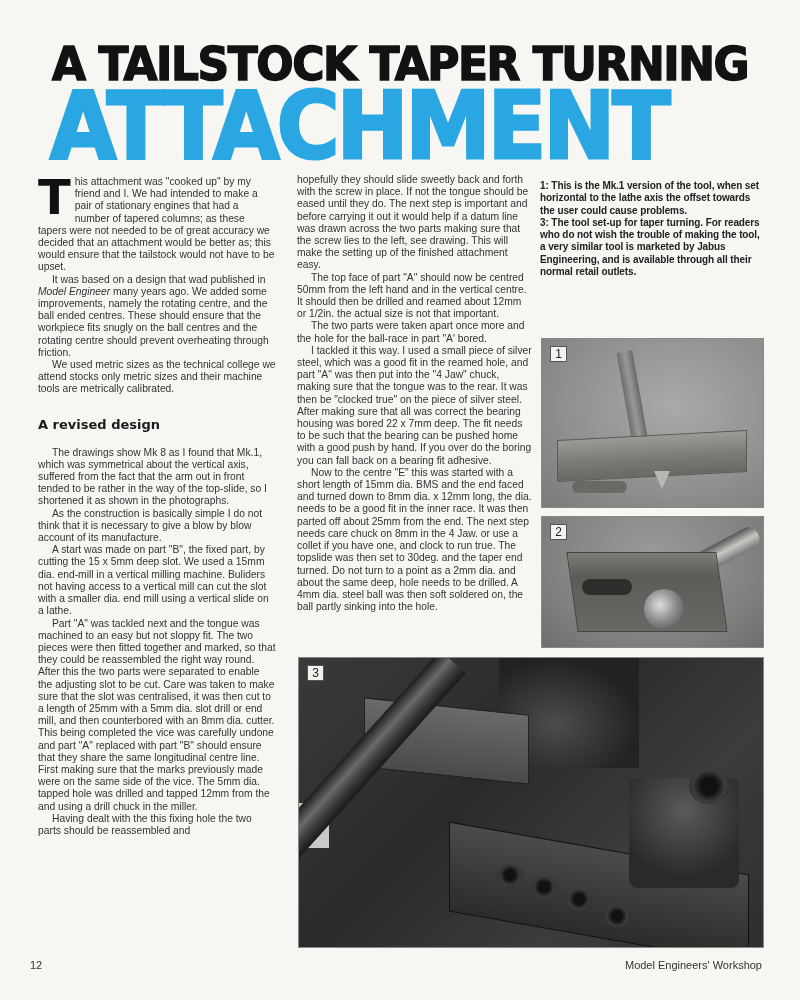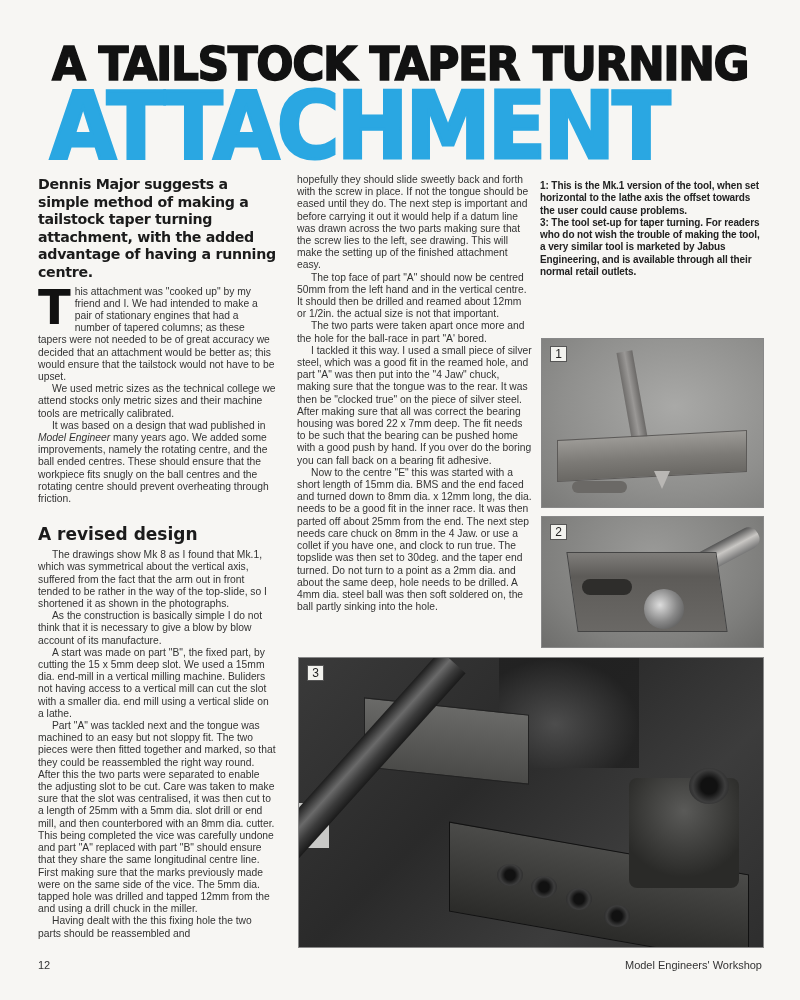--- a/index.html
+++ b/index.html
@@ -30,22 +30,22 @@
     font-family: "DejaVu Sans", sans-serif; font-weight: bold; font-size: 14.2px;
     line-height: 17.6px; color: #1b1b1b; letter-spacing: -0.3px; margin-bottom: 4px;
   }
   .para { text-indent: 14px; text-align: left; }
   .para.first { text-indent: 0; }
   .dropcap {
     float: left; font-family: "DejaVu Sans", sans-serif; font-weight: 900; font-size: 48px;
     line-height: 38px; height: 38px; margin: 2px 4px 0 0; color: #111;
   }
   .subhead {
-    font-family: "DejaVu Sans", sans-serif; font-weight: bold; font-size: 17px;
-    color: #1b1b1b; margin: 22px 0 8px 0; line-height: 14px;
+    font-family: "DejaVu Sans", sans-serif; font-weight: bold; font-size: 13px;
+    color: #1b1b1b; margin: 22px 0 15px 0; line-height: 14px;
   }
   .em { font-style: italic; }
 
   .caption {
     font-weight: bold; font-size: 10px; line-height: 12.3px;
     color: #222; letter-spacing: -0.1px;
   }
 
   .photo {
     position: absolute; border: 1px solid #888; overflow: hidden;
@@ -93,36 +93,35 @@
   .p3-block { position: absolute; left: 150px; top: 190px; width: 300px; height: 90px;
     background: linear-gradient(180deg, #4b4b49, #2b2b29); transform: skewY(10deg); border: 1px solid #111; }
   .p3-nut { position: absolute; width: 26px; height: 22px; border-radius: 50%;
     background: radial-gradient(circle, #111 30%, #3d3d3d 60%, #1a1a1a 100%); }
   .p3-holder { position: absolute; left: 330px; top: 120px; width: 110px; height: 110px; border-radius: 8px;
     background: radial-gradient(circle at 50% 30%, #5a5a58, #2a2a28 70%); }
   .p3-chuck { position: absolute; left: 200px; top: 0px; width: 140px; height: 110px;
     background: radial-gradient(ellipse at 40% 60%, #555, #1f1f1f 70%); opacity: 0.8; }
   .p3-light { position: absolute; left: 0; top: 145px; width: 30px; height: 45px; background: #c9c9c7; }
 
-  .footer-page { position: absolute; left: 38px; top: 959px; font-size: 11px; color: #333; }
+  .footer-page { position: absolute; left: 30px; top: 959px; font-size: 11px; color: #333; }
   .footer-mag { position: absolute; right: 38px; top: 959px; font-size: 11px; color: #333; padding-left: 48px; }
 </style>
 </head>
 <body>
 
 <div class="title-line1">A TAILSTOCK TAPER TURNING</div>
 <div class="title-line2">ATTACHMENT</div>
 
 <div class="col col-left">
-  <div class="standfirst">Dennis Major suggests a simple method of making a tailstock taper turning attachment, with the added advantage of having a running centre.</div>
   <p class="para first">
     <span class="dropcap">T</span><span>his attachment was "cooked up" by my friend and I. We had intended to make a pair of stationary engines that had a number of tapered columns; as these tapers were not needed to be of great accuracy we decided that an attachment would be better as; this would ensure that the tailstock would not have to be upset.</span>
   </p>
+  <p class="para"><span>It was based on a design that wad published in </span><span class="em">Model Engineer</span><span> many years ago. We added some improvements, namely the rotating centre, and the ball ended centres. These should ensure that the workpiece fits snugly on the ball centres and the rotating centre should prevent overheating through friction.</span></p>
   <p class="para">We used metric sizes as the technical college we attend stocks only metric sizes and their machine tools are metrically calibrated.</p>
-  <p class="para"><span>It was based on a design that wad published in </span><span class="em">Model Engineer</span><span> many years ago. We added some improvements, namely the rotating centre, and the ball ended centres. These should ensure that the workpiece fits snugly on the ball centres and the rotating centre should prevent overheating through friction.</span></p>
   <div class="subhead">A revised design</div>
   <p class="para">The drawings show Mk 8 as I found that Mk.1, which was symmetrical about the vertical axis, suffered from the fact that the arm out in front tended to be rather in the way of the top-slide, so I shortened it as shown in the photographs.</p>
   <p class="para">As the construction is basically simple I do not think that it is necessary to give a blow by blow account of its manufacture.</p>
   <p class="para">A start was made on part "B", the fixed part, by cutting the 15 x 5mm deep slot. We used a 15mm dia. end-mill in a vertical milling machine. Buliders not having access to a vertical mill can cut the slot with a smaller dia. end mill using a vertical slide on a lathe.</p>
   <p class="para">Part "A" was tackled next and the tongue was machined to an easy but not sloppy fit. The two pieces were then fitted together and marked, so that they could be reassembled the right way round. After this the two parts were separated to enable the adjusting slot to be cut. Care was taken to make sure that the slot was centralised, it was then cut to a length of 25mm with a 5mm dia. slot drill or end mill, and then counterbored with an 8mm dia. cutter. This being completed the vice was carefully undone and part "A" replaced with part "B" should ensure that they share the same longitudinal centre line. First making sure that the marks previously made were on the same side of the vice. The 5mm dia. tapped hole was drilled and tapped 12mm from the and using a drill chuck in the miller.</p>
   <p class="para">Having dealt with the this fixing hole the two parts should be reassembled and</p>
 </div>
 
 <div class="col col-mid">
   <p class="para first">hopefully they should slide sweetly back and forth with the screw in place. If not the tongue should be eased until they do. The next step is important and before carrying it out it would help if a datum line was drawn across the two parts making sure that the screw lies to the left, see drawing. This will make the setting up of the finished attachment easy.</p>

